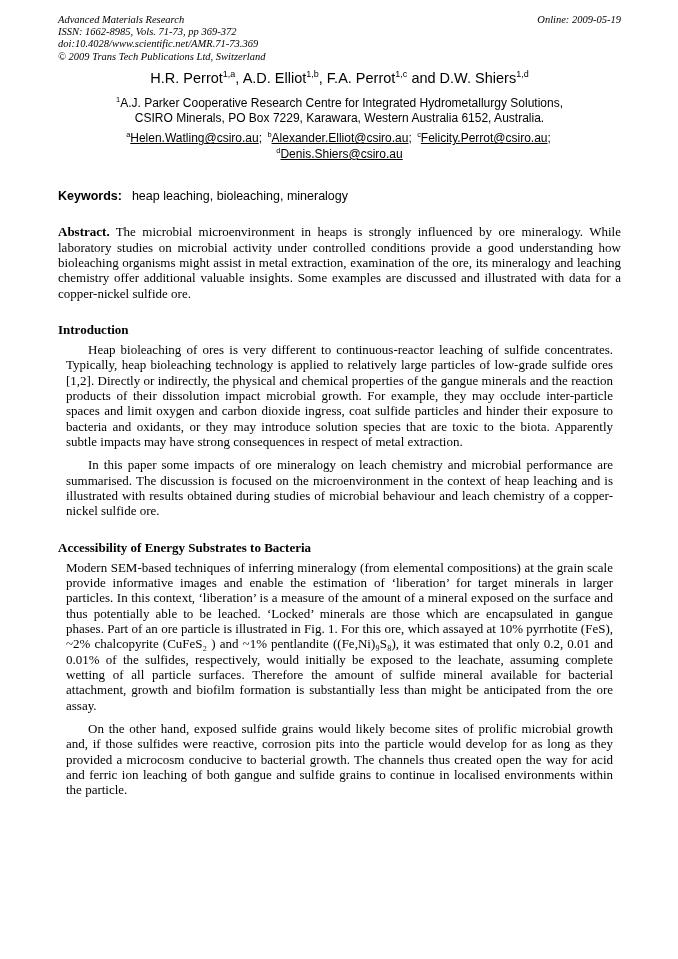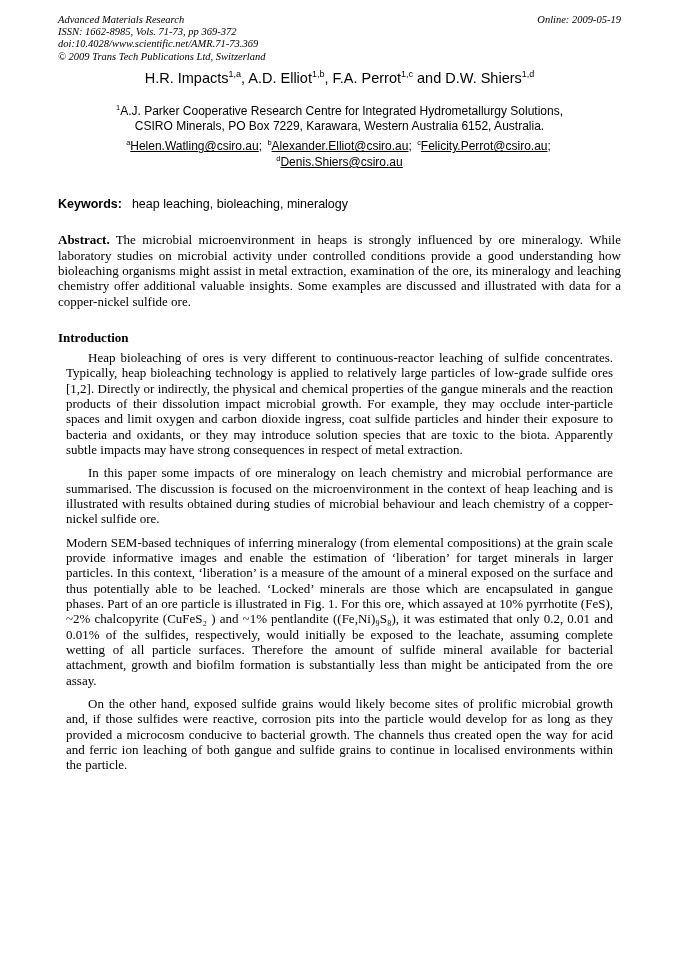--- a/index.html
+++ b/index.html
@@ -46,21 +46,21 @@
   .authors sup, .affiliation sup, .emails sup {
     font-size: 0.62em;
     line-height: 0;
   }
   .affiliation {
     font-family: "Liberation Sans", sans-serif;
     font-size: 12px;
     line-height: 1.28;
     text-align: center;
     max-width: 472px;
-    margin: 16px auto 0 auto;
+    margin: 8px auto 0 auto;
   }
   .emails {
     font-family: "Liberation Sans", sans-serif;
     font-size: 12px;
     line-height: 1.3;
     text-align: center;
     max-width: 492px;
     margin: 5px auto 0 auto;
   }
   .email-unit { white-space: nowrap; }
@@ -108,30 +108,31 @@
     <div class="header-left">
       <div>Advanced Materials Research</div>
       <div>ISSN: 1662-8985, Vols. 71-73, pp 369-372</div>
       <div>doi:10.4028/www.scientific.net/AMR.71-73.369</div>
       <div>© 2009 Trans Tech Publications Ltd, Switzerland</div>
     </div>
     <div class="header-right">Online: 2009-05-19</div>
   </div>
 
 
-  <div class="authors"><span>H.R. Impacts</span><sup>1,a</sup><span>, </span><span>A.D. Elliot</span><sup>1,b</sup><span>, </span><span>F.A. Perrot</span><sup>1,c</sup><span> and </span><span>D.W. Shiers</span><sup>1,d</sup></div>
+  <div class="authors"><span>H.R. Perrot</span><sup>1,a</sup><span>, </span><span>A.D. Elliot</span><sup>1,b</sup><span>, </span><span>F.A. Perrot</span><sup>1,c</sup><span> and </span><span>D.W. Shiers</span><sup>1,d</sup></div>
 
   <div class="affiliation"><sup>1</sup><span>A.J. Parker Cooperative Research Centre for Integrated Hydrometallurgy Solutions, CSIRO Minerals, PO Box 7229, Karawara, Western Australia 6152, Australia.</span></div>
 
   <div class="emails"><span class="email-unit"><sup>a</sup><span class="email-address">Helen.Watling@csiro.au</span></span><span class="email-sep">; </span><span class="email-unit"><sup>b</sup><span class="email-address">Alexander.Elliot@csiro.au</span></span><span class="email-sep">; </span><span class="email-unit"><sup>c</sup><span class="email-address">Felicity.Perrot@csiro.au</span></span><span class="email-sep">; </span><span class="email-unit"><sup>d</sup><span class="email-address">Denis.Shiers@csiro.au</span></span></div>
 
   <div class="keywords"><span class="kw-label">Keywords:</span><span>heap leaching, bioleaching, mineralogy</span></div>
 
   <div class="serif-block abstract"><span class="abs-label">Abstract.</span><span>The microbial microenvironment in heaps is strongly influenced by ore mineralogy. While laboratory studies on microbial activity under controlled conditions provide a good understanding how bioleaching organisms might assist in metal extraction, examination of the ore, its mineralogy and leaching chemistry offer additional valuable insights. Some examples are discussed and illustrated with data for a copper-nickel sulfide ore.</span></div>
 
   <div class="section-heading">Introduction</div>
   <p class="serif-block para indent first-after-heading">Heap bioleaching of ores is very different to continuous-reactor leaching of sulfide concentrates. Typically, heap bioleaching technology is applied to relatively large particles of low-grade sulfide ores [1,2]. Directly or indirectly, the physical and chemical properties of the gangue minerals and the reaction products of their dissolution impact microbial growth. For example, they may occlude inter-particle spaces and limit oxygen and carbon dioxide ingress, coat sulfide particles and hinder their exposure to bacteria and oxidants, or they may introduce solution species that are toxic to the biota. Apparently subtle impacts may have strong consequences in respect of metal extraction.</p>
   <p class="serif-block para indent">In this paper some impacts of ore mineralogy on leach chemistry and microbial performance are summarised. The discussion is focused on the microenvironment in the context of heap leaching and is illustrated with results obtained during studies of microbial behaviour and leach chemistry of a copper-nickel sulfide ore.</p>
 
+  <div class="section-heading">Accessibility of Energy Substrates to Bacteria</div>
   <p class="serif-block para first-after-heading">Modern SEM-based techniques of inferring mineralogy (from elemental compositions) at the grain scale provide informative images and enable the estimation of ‘liberation’ for target minerals in larger particles. In this context, ‘liberation’ is a measure of the amount of a mineral exposed on the surface and thus potentially able to be leached. ‘Locked’ minerals are those which are encapsulated in gangue phases. Part of an ore particle is illustrated in Fig. 1. For this ore, which assayed at 10% pyrrhotite (FeS), ~2% chalcopyrite (CuFeS₂ ) and ~1% pentlandite ((Fe,Ni)₉S₈), it was estimated that only 0.2, 0.01 and 0.01% of the sulfides, respectively, would initially be exposed to the leachate, assuming complete wetting of all particle surfaces. Therefore the amount of sulfide mineral available for bacterial attachment, growth and biofilm formation is substantially less than might be anticipated from the ore assay.</p>
   <p class="serif-block para indent">On the other hand, exposed sulfide grains would likely become sites of prolific microbial growth and, if those sulfides were reactive, corrosion pits into the particle would develop for as long as they provided a microcosm conducive to bacterial growth. The channels thus created open the way for acid and ferric ion leaching of both gangue and sulfide grains to continue in localised environments within the particle.</p>
 
 </div>
 
 </body></html>

